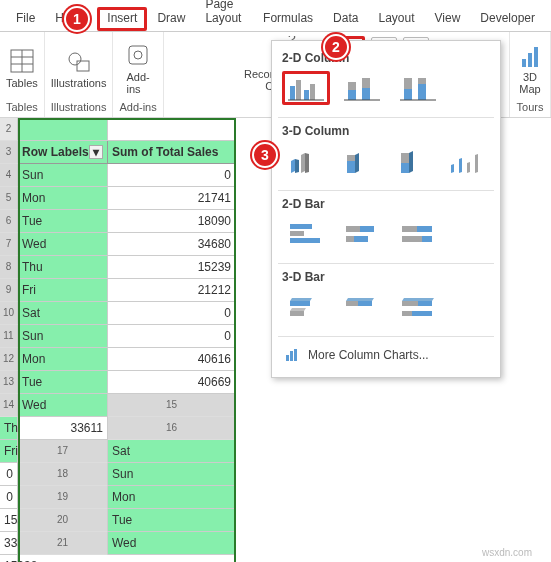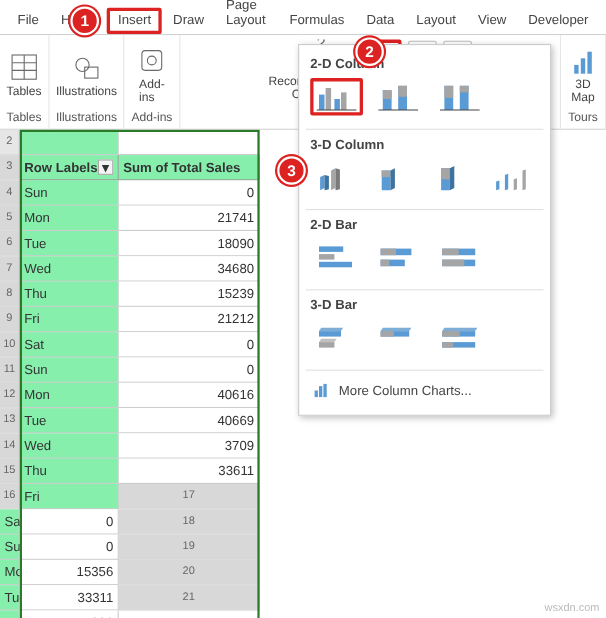--- a/index.html
+++ b/index.html
@@ -37,21 +37,21 @@
 .panel-sec { padding: 4px 10px 2px; font-size: 12px; font-weight: bold; color: #444; }
 .panel-row { display: flex; gap: 8px; padding: 4px 10px 10px; }
 .cthumb { width: 48px; height: 34px; border: 1px solid transparent; display: flex; align-items: center; justify-content: center; border-radius: 2px; cursor: pointer; }
 .cthumb.active { border: 3px solid #d22; }
 .panel-sep { height: 1px; background: #e0e0e0; margin: 2px 6px; }
 .panel-more { display: flex; align-items: center; gap: 8px; padding: 8px 12px; color: #444; cursor: pointer; }
 
 
 .callout { position: absolute; width: 26px; height: 26px; border-radius: 50%; background: #d22; color: #fff; font-weight: bold; display: flex; align-items: center; justify-content: center; font-size: 14px; border: 2px solid #fff; box-shadow: 0 0 0 2px #d22; }
 
-.wm { position: absolute; right: 6px; bottom: 4px; font-size: 10px; color: #bbb; }
+.wm { position: absolute; right: 19px; bottom: 4px; font-size: 10px; color: #bbb; }
 </style>
 </head>
 <body>
 
 <div class="tabs">
   <div class="tab">File</div>
   <div class="tab">Home</div>
   <div class="tab highlight">Insert</div>
   <div class="tab">Draw</div>
   <div class="tab">Page Layout</div>
@@ -207,21 +207,20 @@
     <div class="cellA">Sun</div>
     <div class="cellB">0</div>
     <div class="rowhdr sel">12</div>
     <div class="cellA">Mon</div>
     <div class="cellB">40616</div>
     <div class="rowhdr sel">13</div>
     <div class="cellA">Tue</div>
     <div class="cellB">40669</div>
     <div class="rowhdr sel">14</div>
     <div class="cellA">Wed</div>
-    <div class="cellB">3709</div>
     <div class="rowhdr sel">15</div>
     <div class="cellA">Thu</div>
     <div class="cellB">33611</div>
     <div class="rowhdr sel">16</div>
     <div class="cellA">Fri</div>
     <div class="rowhdr sel">17</div>
     <div class="cellA">Sat</div>
     <div class="cellB">0</div>
     <div class="rowhdr sel">18</div>
     <div class="cellA">Sun</div>

